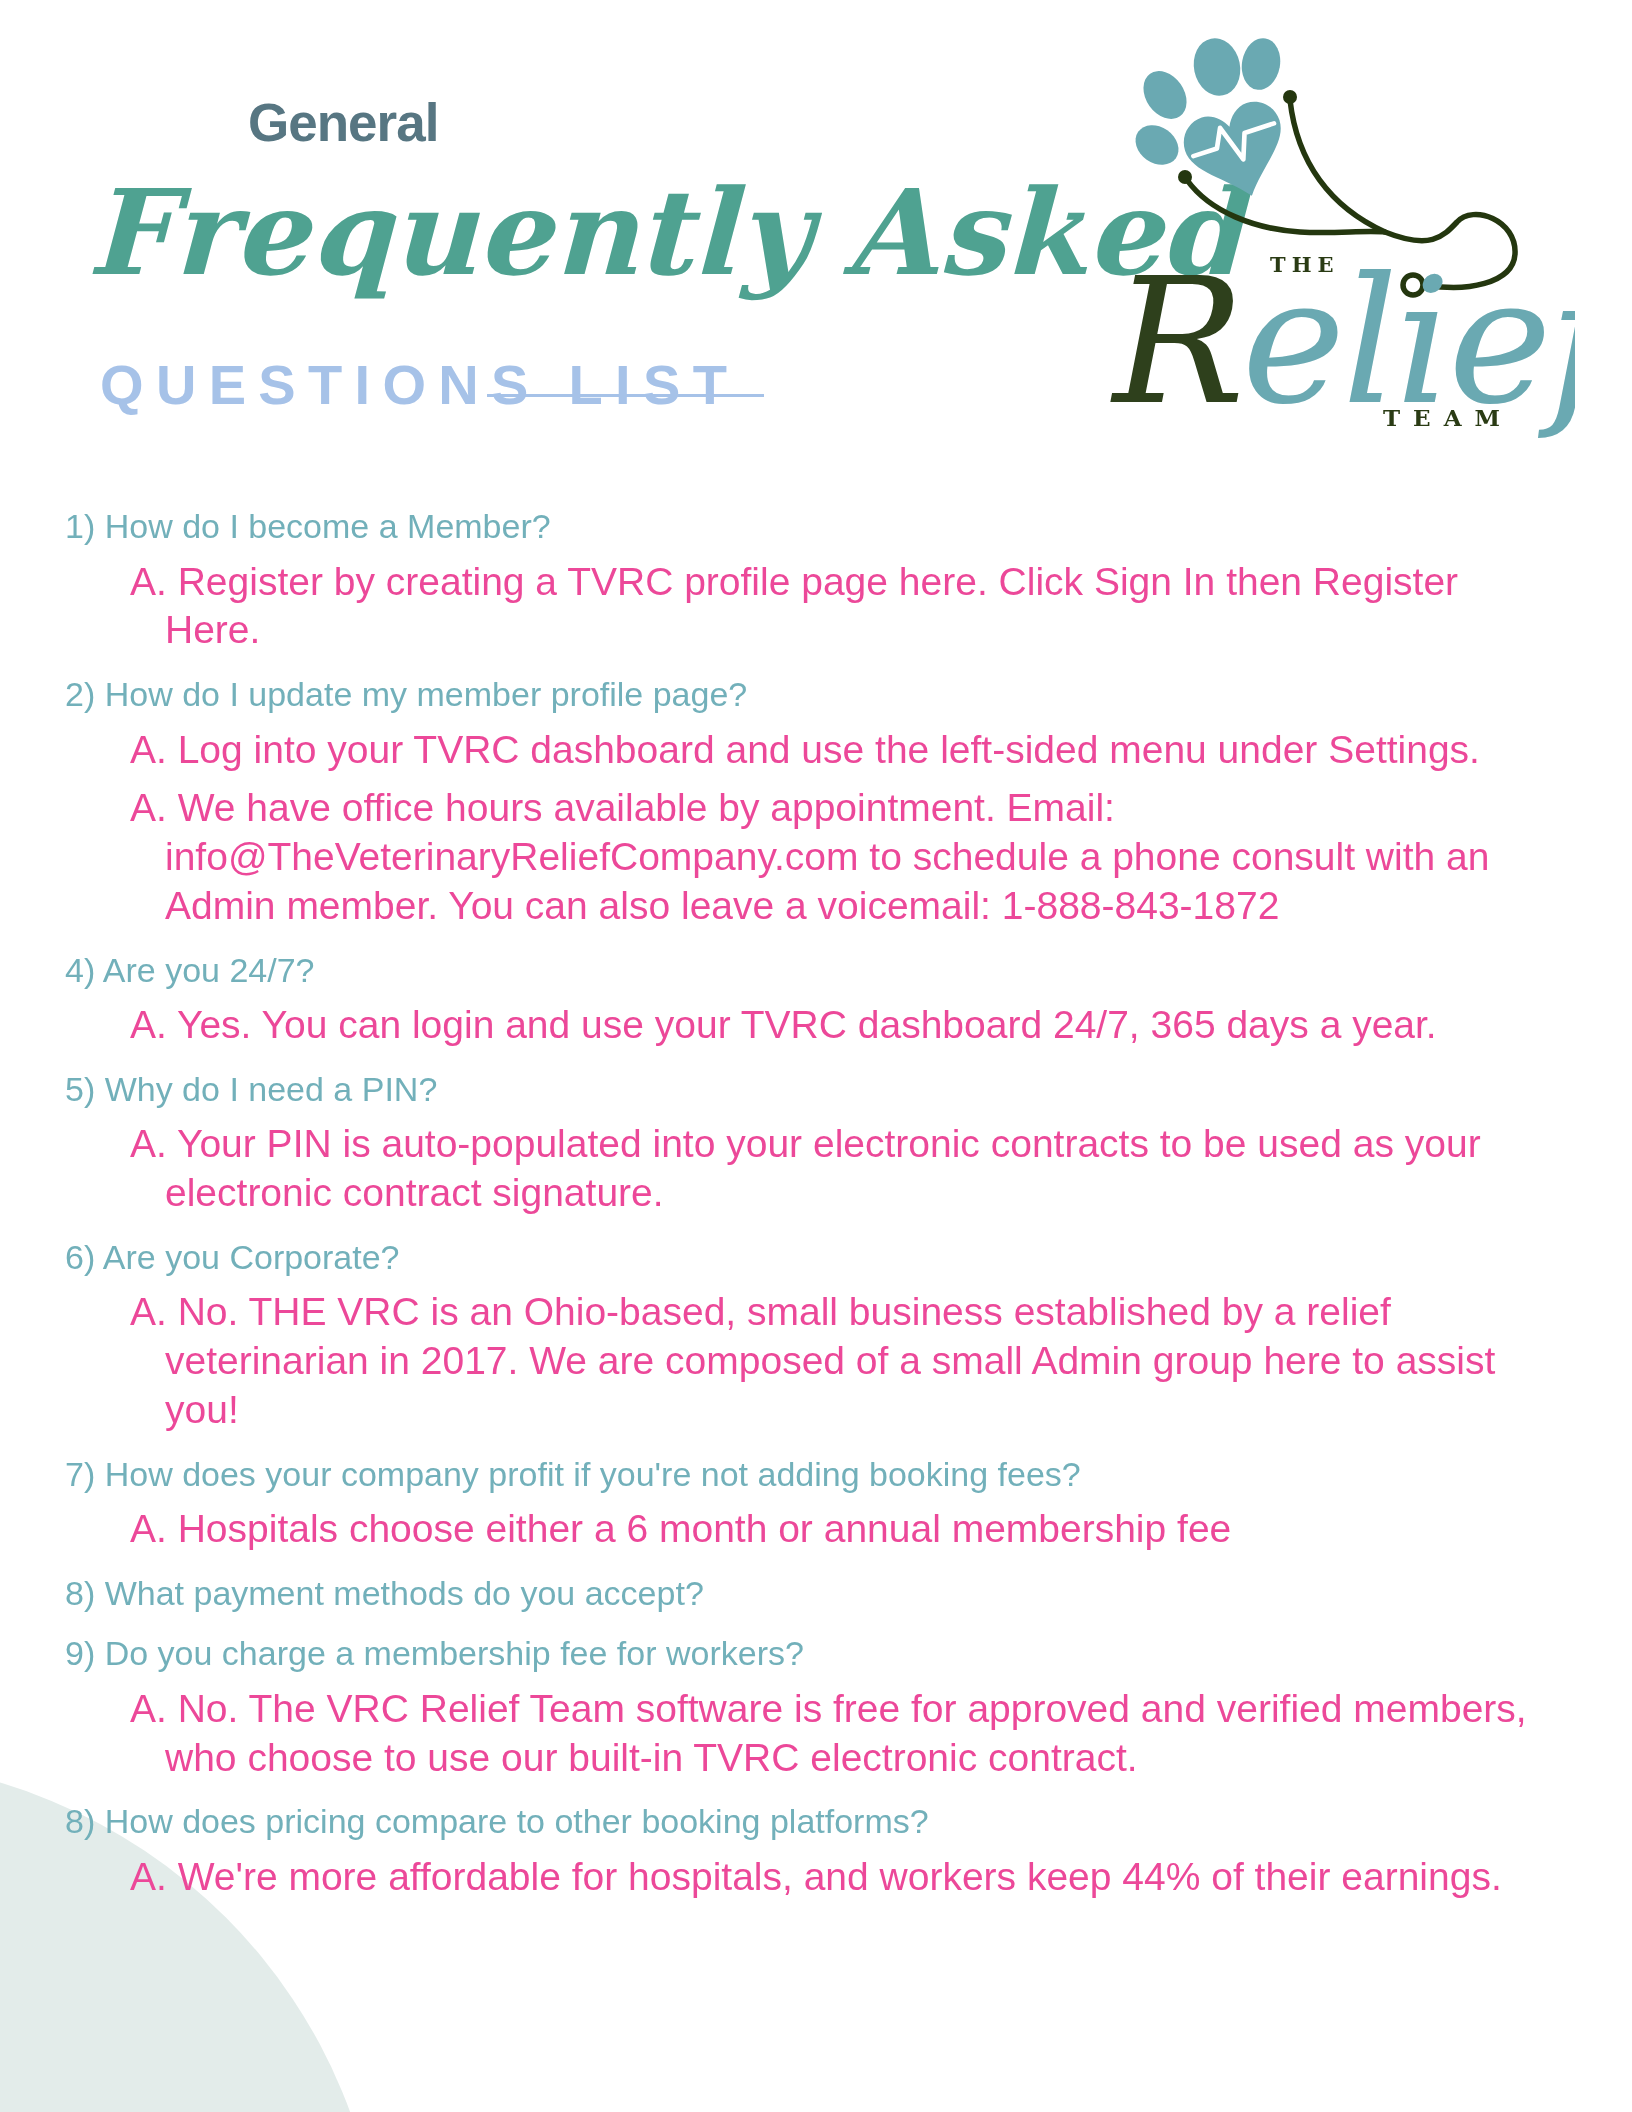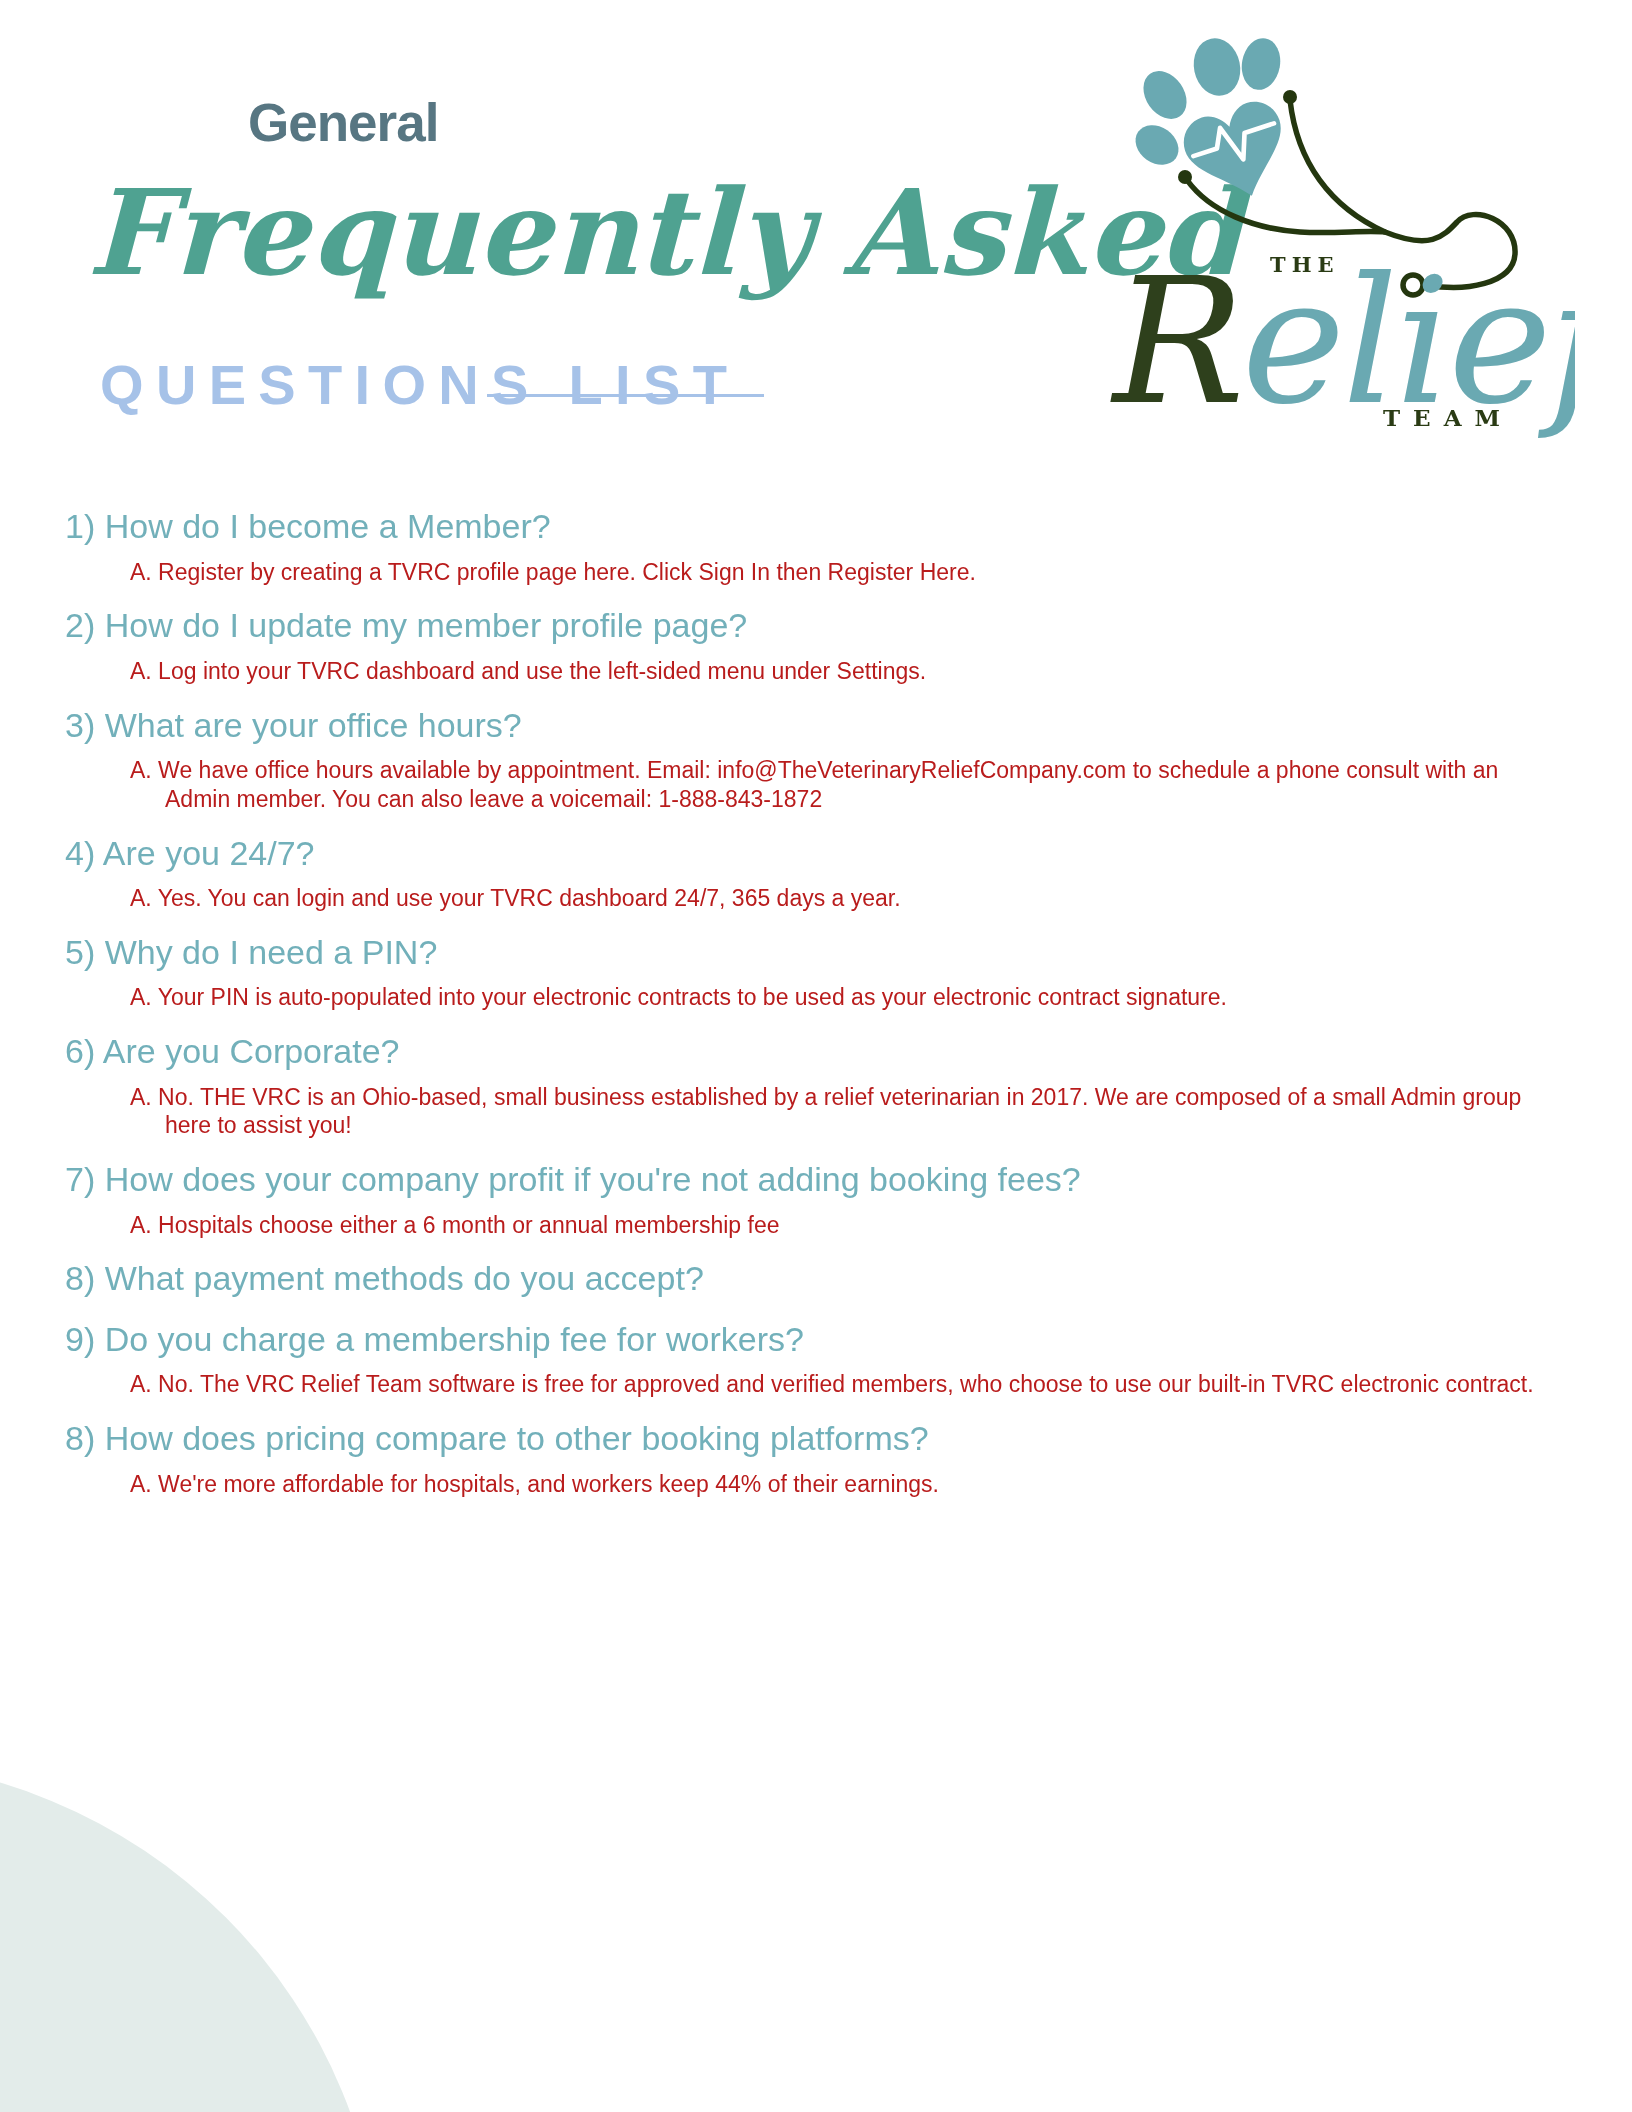--- a/index.html
+++ b/index.html
@@ -65,23 +65,23 @@
     margin: 18px 0 0 0;
     font-size: 34px;
     line-height: 1.25;
     font-weight: normal;
     color: #72b0ba;
   }
   .faq-a {
     margin: 10px 0 0 0;
     padding-left: 100px;
     text-indent: -35px;
-    font-size: 23px;
+    font-size: 39px;
     line-height: 1.25;
-    color: #b91c1c;
+    color: #ec4899;
   }
 </style>
 </head>
 <body>
 
 <div class="page">
 
   <div class="corner-circle"></div>
 
   <div class="header">
@@ -123,21 +123,20 @@
   <div class="faq">
     <div>
       <div class="faq-q">1) How do I become a Member?</div>
       <div class="faq-a">A. Register by creating a TVRC profile page here. Click Sign In then Register Here.</div>
     </div>
     <div>
       <div class="faq-q">2) How do I update my member profile page?</div>
       <div class="faq-a">A. Log into your TVRC dashboard and use the left-sided menu under Settings.</div>
     </div>
     <div>
-      <div class="faq-q">3) What are your office hours?</div>
       <div class="faq-a">A. We have office hours available by appointment.  Email: info@TheVeterinaryReliefCompany.com to schedule a phone consult with an Admin member.  You can also leave a voicemail: 1-888-843-1872</div>
     </div>
     <div>
       <div class="faq-q">4) Are you 24/7?</div>
       <div class="faq-a">A. Yes. You can login and use your TVRC dashboard 24/7, 365 days a year.</div>
     </div>
     <div>
       <div class="faq-q">5) Why do I need a PIN?</div>
       <div class="faq-a">A. Your PIN is auto-populated into your electronic contracts to be used as your electronic contract signature.</div>
     </div>

